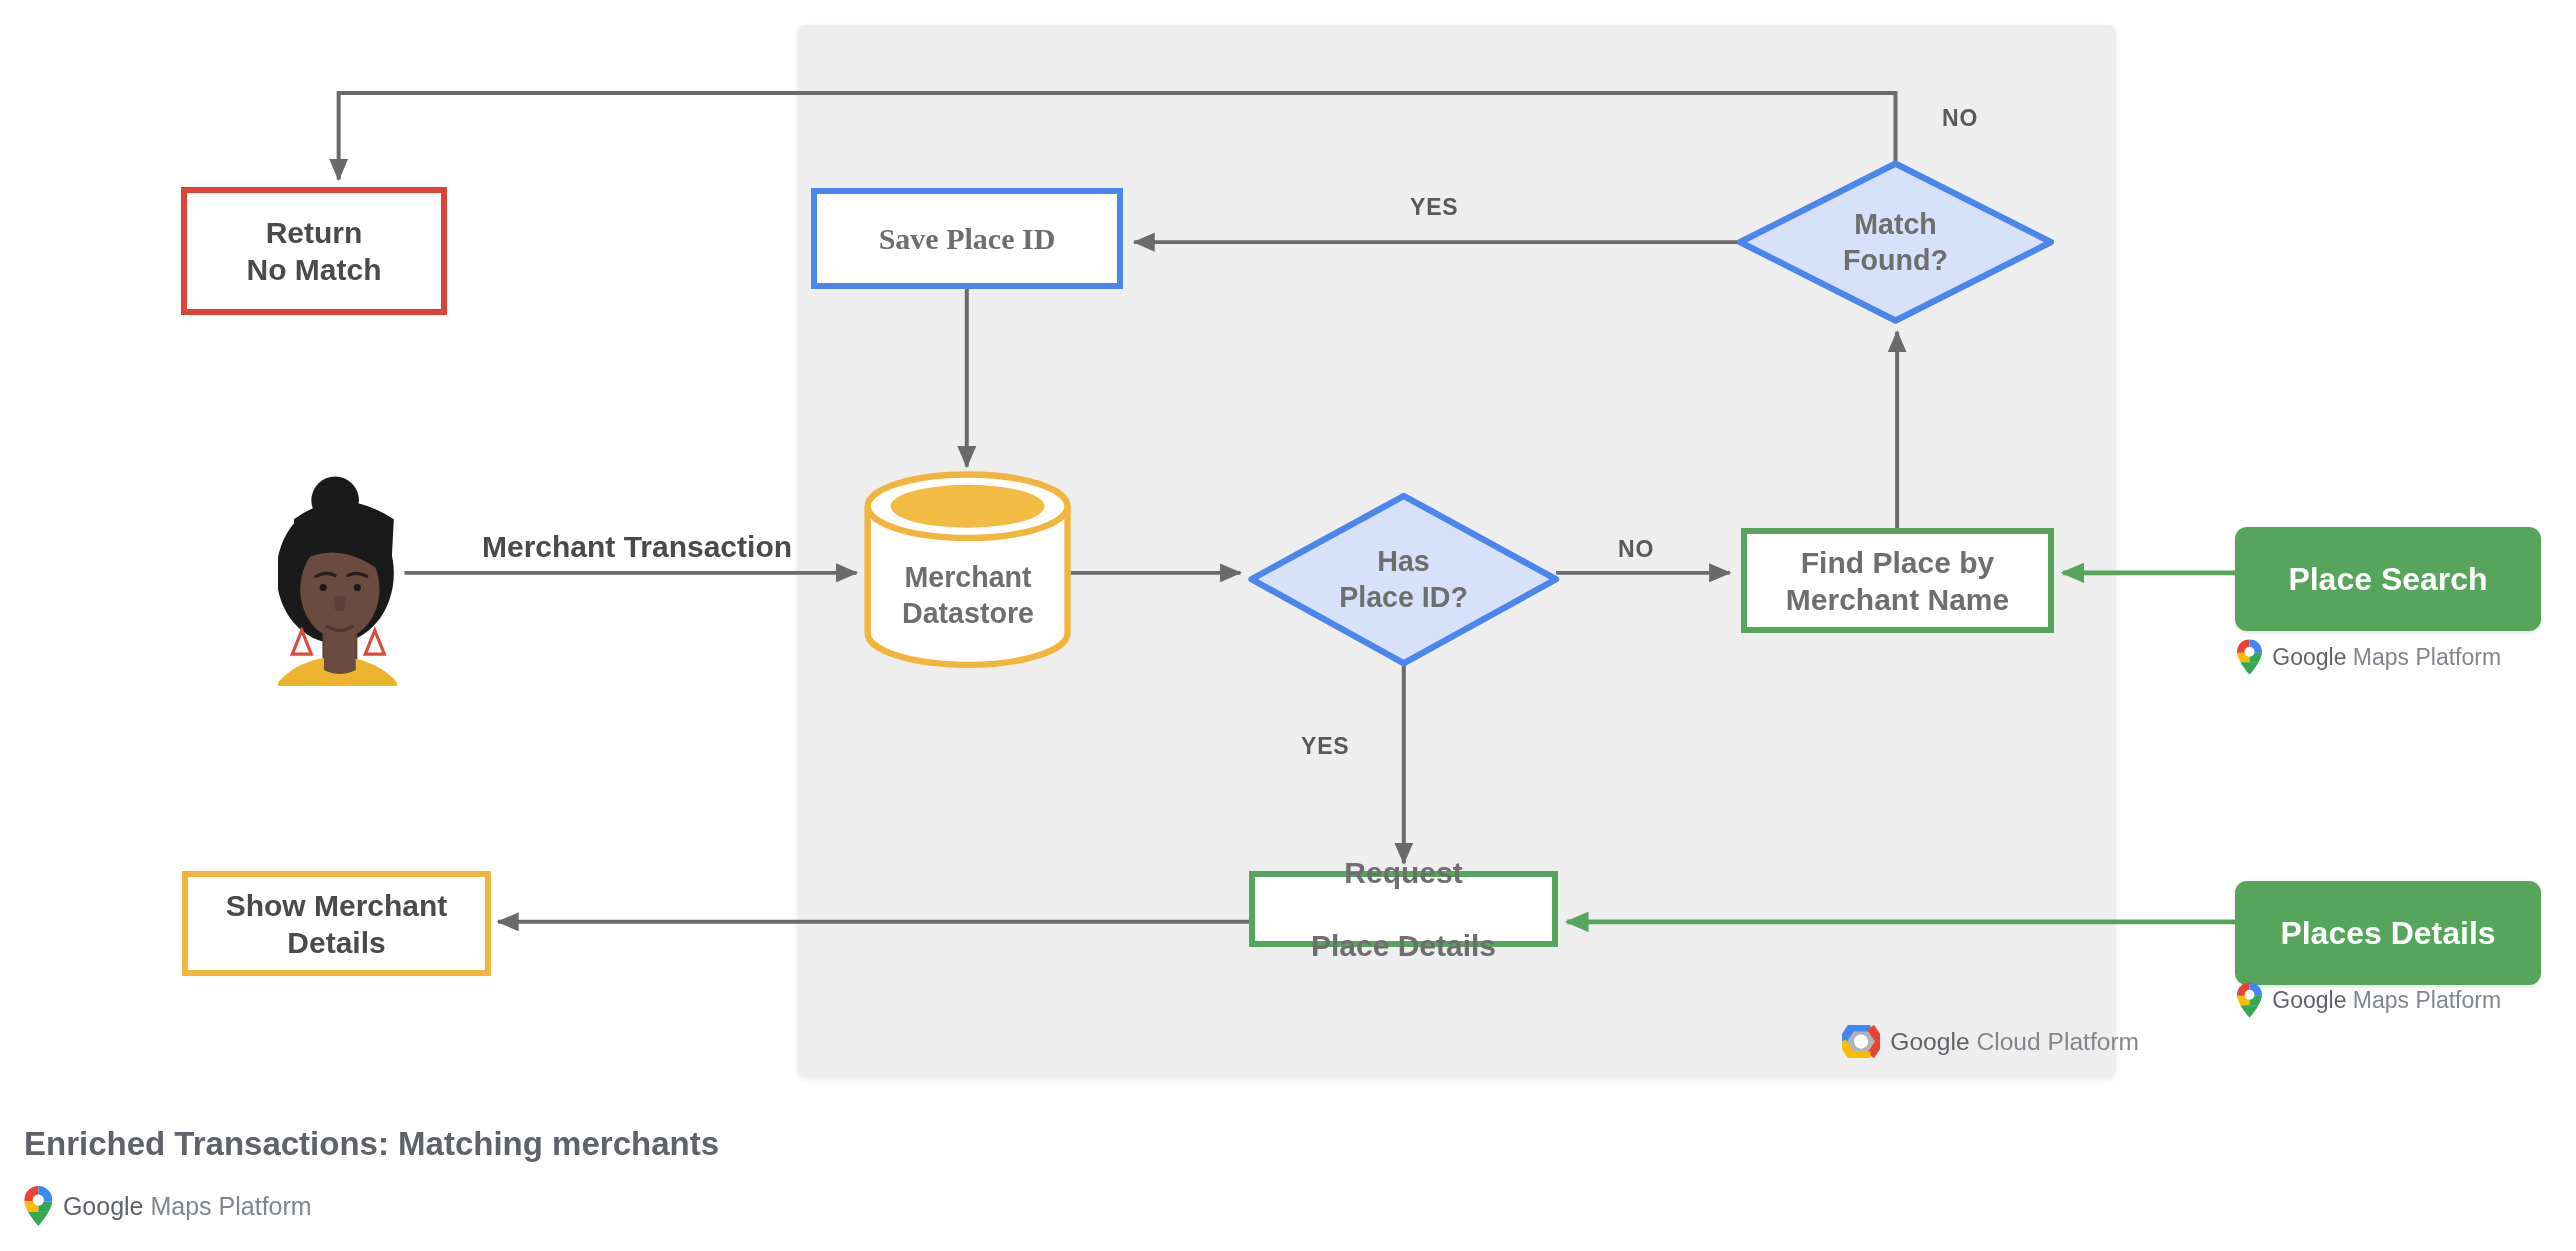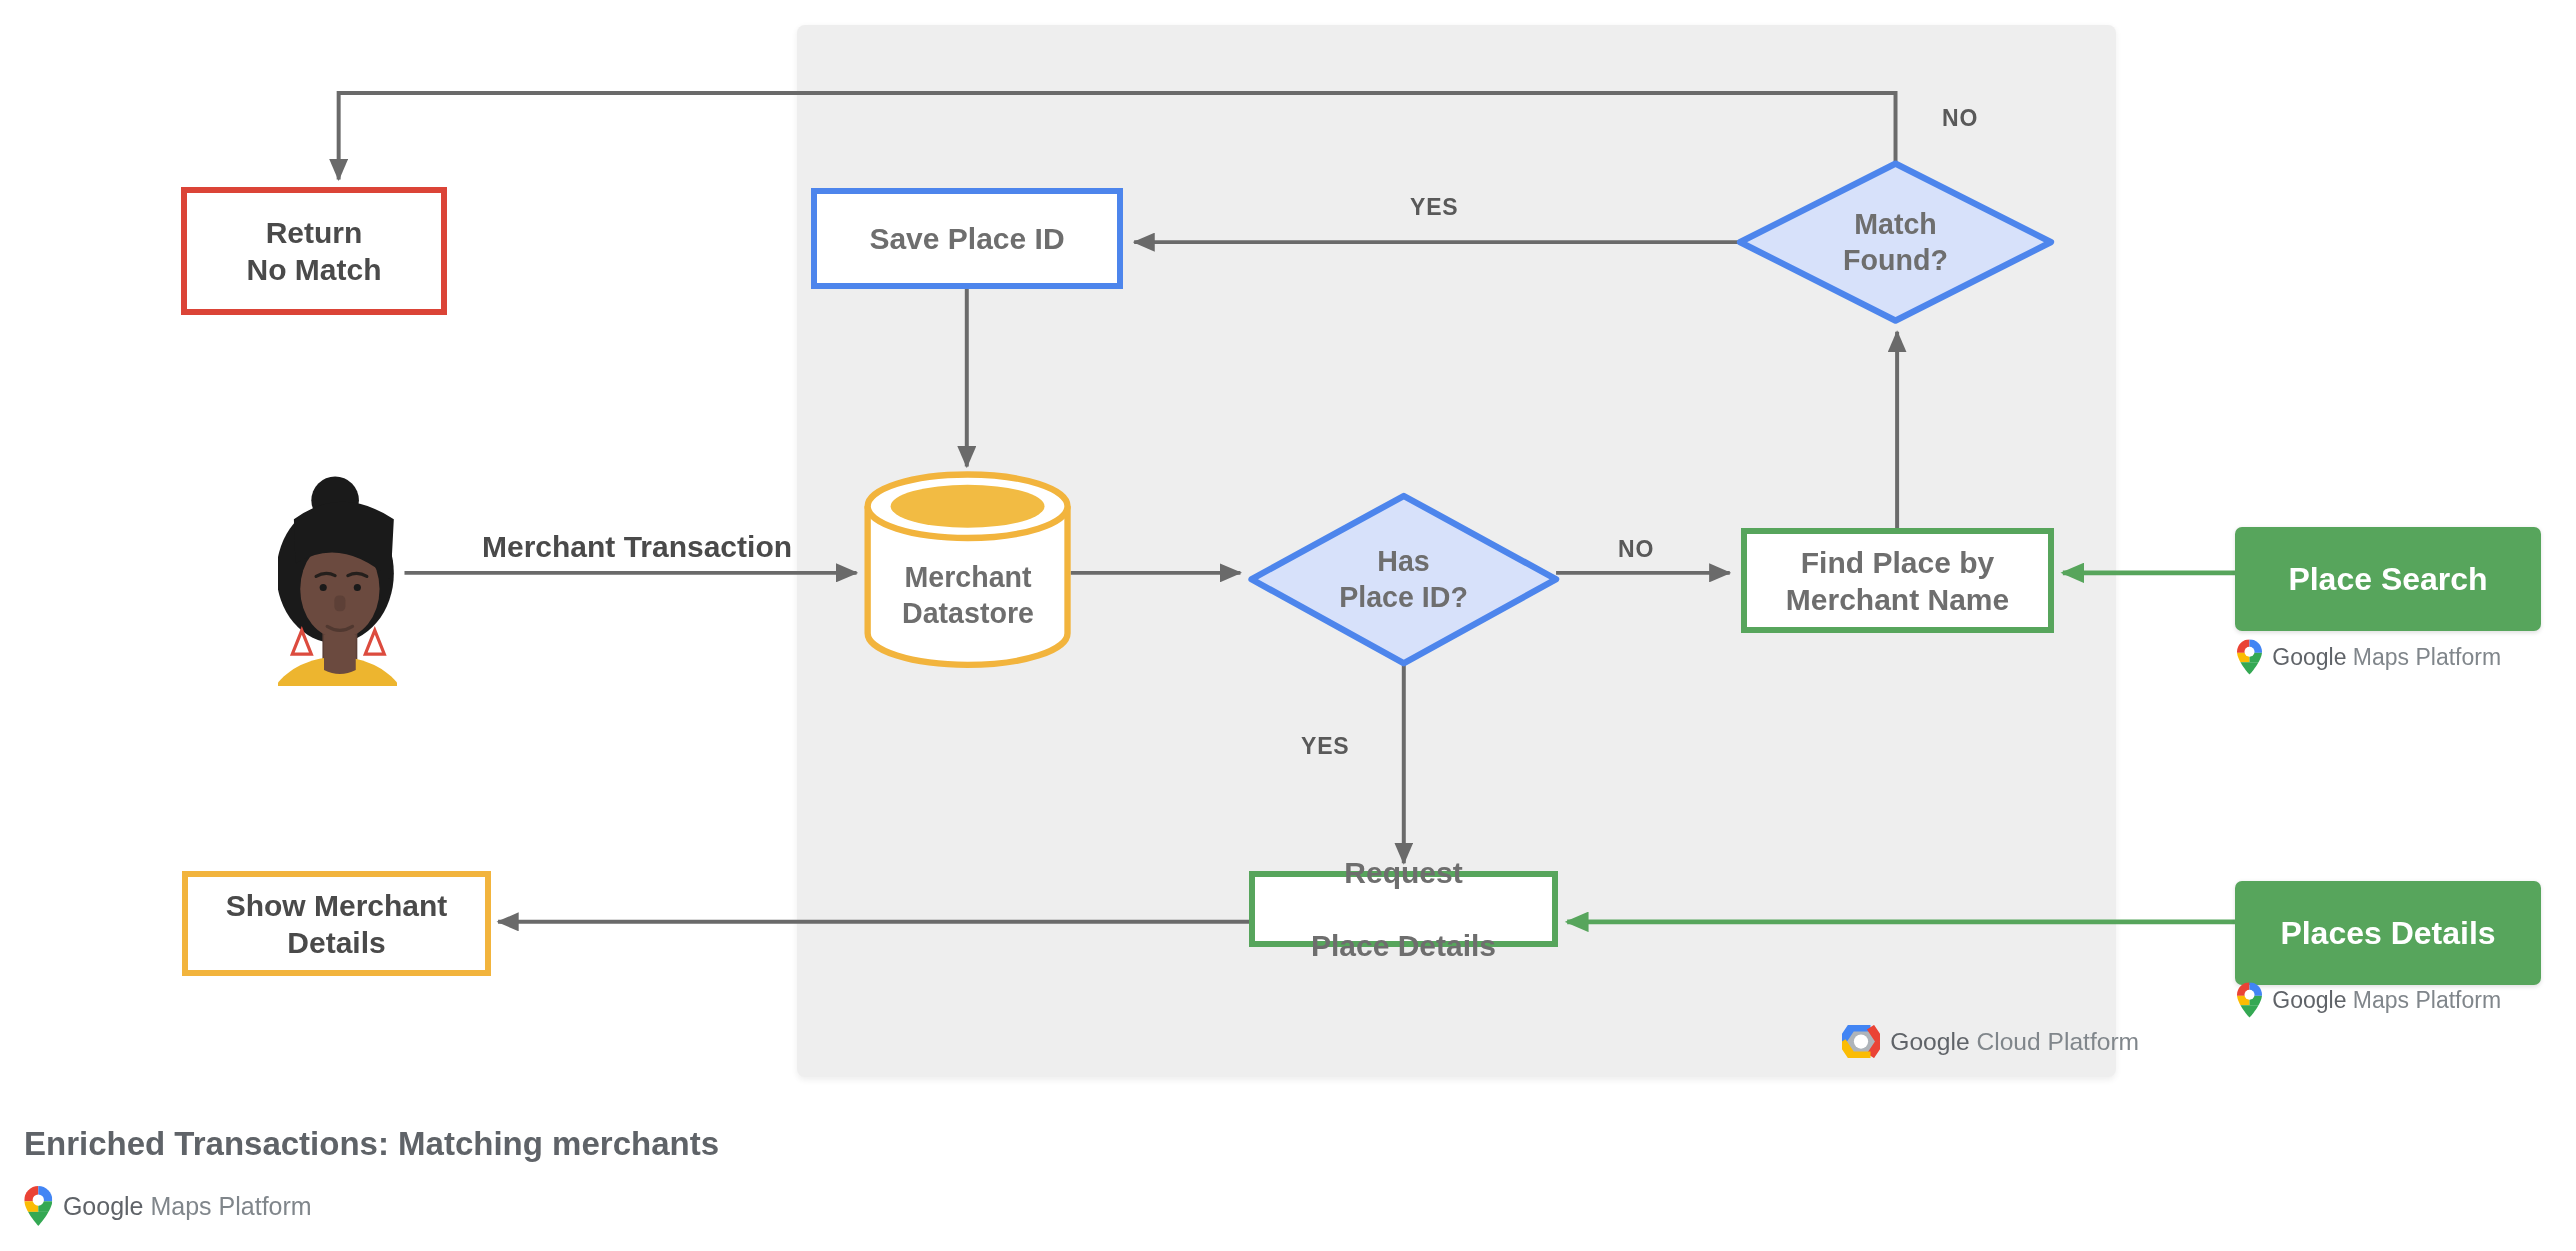--- a/index.html
+++ b/index.html
@@ -9,25 +9,25 @@
   .panel{position:absolute;left:797px;top:24.6px;width:1319px;height:1052px;
          background:#EEEEEE;border-radius:8px;box-shadow:0 2.4px 6.3px rgba(0,0,0,0.07);}
 
   svg.layer{position:absolute;left:0;top:0;width:2576px;height:1252px;overflow:visible;}
 
   .node{position:absolute;box-sizing:border-box;background:#ffffff;
         display:flex;flex-direction:column;align-items:center;justify-content:center;
         text-align:center;font-weight:bold;font-size:30px;line-height:37px;color:#6E6E6E;}
   .node .l{display:block;}
   .b-red{border:6.3px solid #DB4437;color:#4A4A4A;}
-  .b-blue{border:6.3px solid #4D85EC;}
+  .b-blue{border:6.3px solid #4D85EC;font-family:Liberation Serif, serif;}
   .b-green{border:6.3px solid #57A55C;}
   .b-yellow{border:6.3px solid #F2B43D;color:#4A4A4A;}
 
-  .apibox{position:absolute;box-sizing:border-box;background:#57A55C;border-radius:7px;
+  .apibox{position:absolute;box-sizing:border-box;background:#57A55C;border-radius:12px;
           display:flex;align-items:center;justify-content:center;color:#ffffff;
           font-weight:bold;font-size:32px;box-shadow:0 1.6px 4px rgba(0,0,0,0.12);}
 
   .diamond-text{position:absolute;display:flex;flex-direction:column;align-items:center;
           justify-content:center;text-align:center;font-weight:bold;font-size:28.6px;
           line-height:36px;color:#6E6E6E;}
 
   .cyl-text{position:absolute;left:868px;top:551px;width:200px;height:87px;
           display:flex;flex-direction:column;align-items:center;justify-content:center;
           text-align:center;font-weight:bold;font-size:28.6px;line-height:36px;color:#6E6E6E;}

